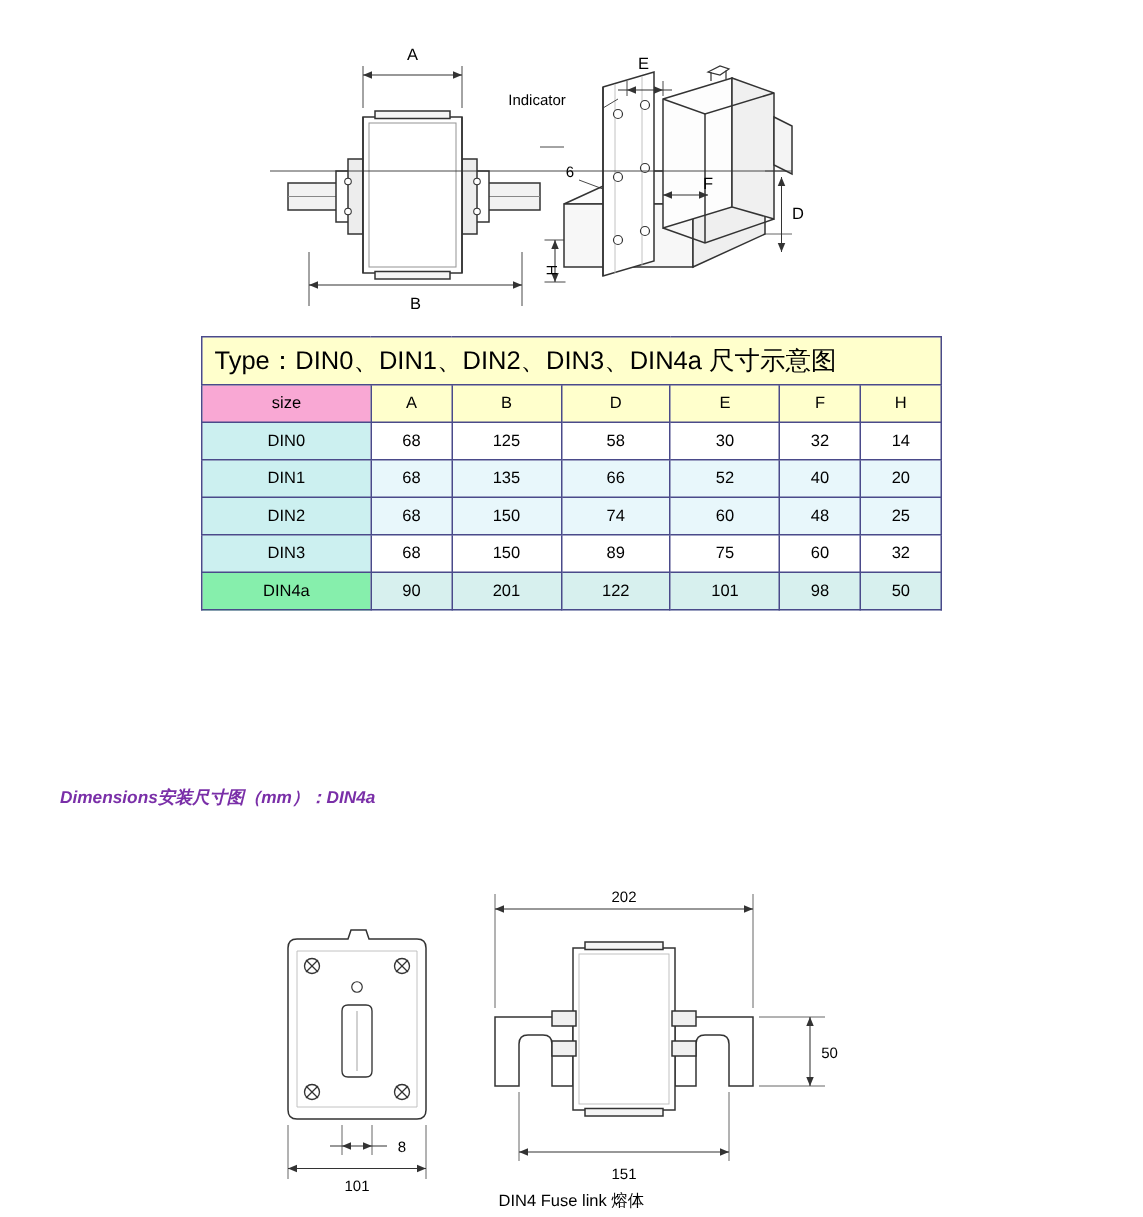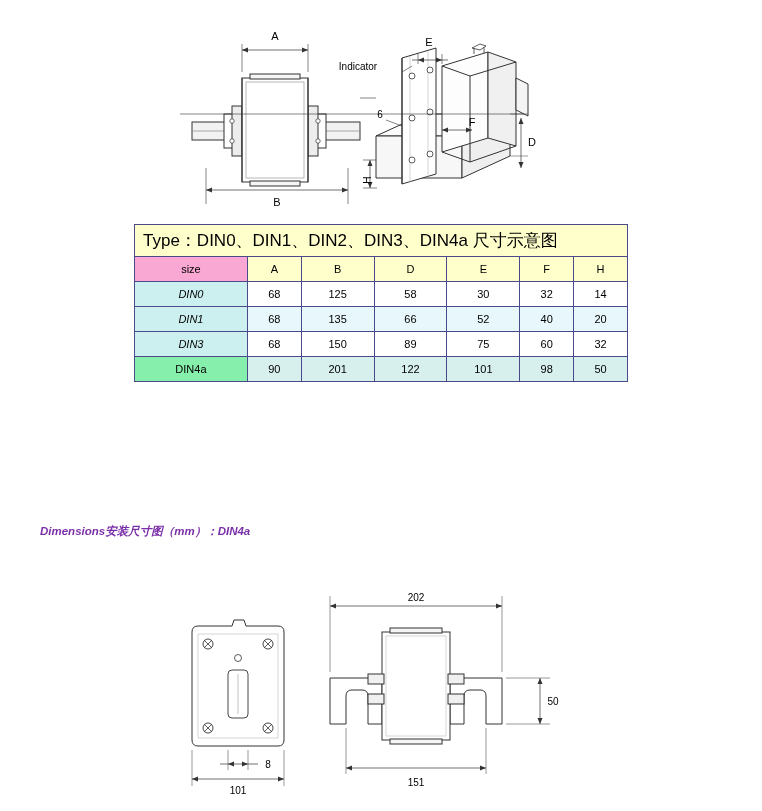--- a/index.html
+++ b/index.html
@@ -59,21 +59,21 @@
   }
   td.lbl {
     background: #f9a8d4;
     text-align: center;
   }
   td.hdr {
     background: #ffffcc;
   }
   tr.band-a td { background: #ffffff; }
   tr.band-b td { background: #e8f7fb; }
-  tr.band-a td.lbl, tr.band-b td.lbl { background: #ccf0f0; font-style: italic; }
+  tr.band-a td.lbl, tr.band-b td.lbl { background: #ccf0f0; }
   tr.last td { background: #d7f0ee; }
   tr.last td.lbl { background: #86efac; }
 
   
   #dim-caption {
     position: absolute;
     left: 40px;
     top: 524px;
     font-size: 11.5px;
     color: #7a2fa8;
@@ -242,20 +242,29 @@
           <td>14</td>
         </tr>
         <tr class="band-b">
           <td class="lbl">DIN1</td>
           <td>68</td>
           <td>135</td>
           <td>66</td>
           <td>52</td>
           <td>40</td>
           <td>20</td>
+        </tr>
+        <tr class="band-b">
+          <td class="lbl">DIN2</td>
+          <td>68</td>
+          <td>150</td>
+          <td>74</td>
+          <td>60</td>
+          <td>48</td>
+          <td>25</td>
         </tr>
         <tr class="band-a">
           <td class="lbl">DIN3</td>
           <td>68</td>
           <td>150</td>
           <td>89</td>
           <td>75</td>
           <td>60</td>
           <td>32</td>
         </tr>
@@ -353,14 +362,15 @@
       </g>
 
       <text x="266" y="27" font-size="10" text-anchor="middle">202</text>
       <text x="403" y="131" font-size="10" text-anchor="middle">50</text>
       <text x="118" y="194" font-size="10" text-anchor="middle">8</text>
       <text x="88" y="220" font-size="10" text-anchor="middle">101</text>
       <text x="266" y="212" font-size="10" text-anchor="middle">151</text>
     </svg>
   </div>
 
+  <div id="bottom-caption">DIN4 Fuse link  熔体</div>
 
 </div>
 
 </body></html>

